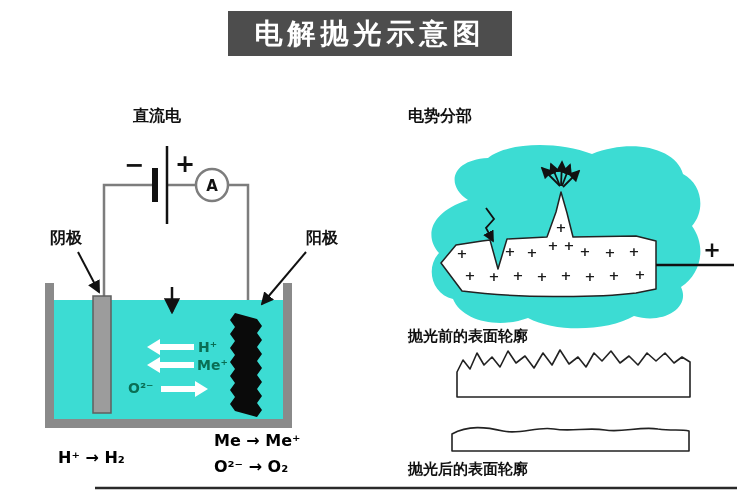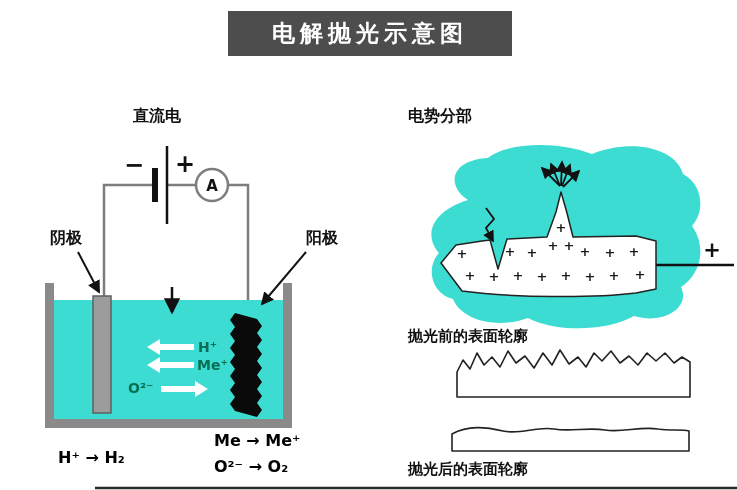--- a/index.html
+++ b/index.html
@@ -1,20 +1,20 @@
 <!DOCTYPE html>
 <html style="--titlebar-bg: #4d4d4d; --electrolyte: #3cdcd3; --tank-wall: #8a8a8a; --cathode: #9c9c9c; --ion-label: #0a6e54;"><head>
 <meta charset="utf-8">
 <style>
   html,body{margin:0;padding:0;background:#ffffff;}
   .stage{position:relative;width:737px;height:490px;background:#fff;overflow:hidden;
          font-family:"DejaVu Sans",sans-serif;}
   .titlebar{position:absolute;left:228px;top:11px;width:284px;height:45px;
             background:var(--titlebar-bg,#4d4d4d);display:flex;align-items:center;justify-content:center;}
-  .titlebar span{color:#ffffff;font-size:23px;font-weight:bold;letter-spacing:5px;}
+  .titlebar span{color:#ffffff;font-size:28px;font-weight:bold;letter-spacing:5px;}
   svg{position:absolute;left:0;top:0;}
   .wire{stroke:#7d7d7d;stroke-width:2.5;fill:none;}
   .blk{stroke:#111;fill:none;}
   .liquid{fill:var(--electrolyte,#3cdcd3);}
   .wall{fill:var(--tank-wall,#8a8a8a);}
   .cathode{fill:var(--cathode,#9c9c9c);stroke:#5f5f5f;stroke-width:1.5;}
   .anode{fill:#0a0a0a;}
   .metal{fill:#ffffff;stroke:#222;stroke-width:1.5;stroke-linejoin:round;}
   .profile{fill:none;stroke:#222;stroke-width:1.6;stroke-linejoin:round;}
   .warrow{fill:#ffffff;}

